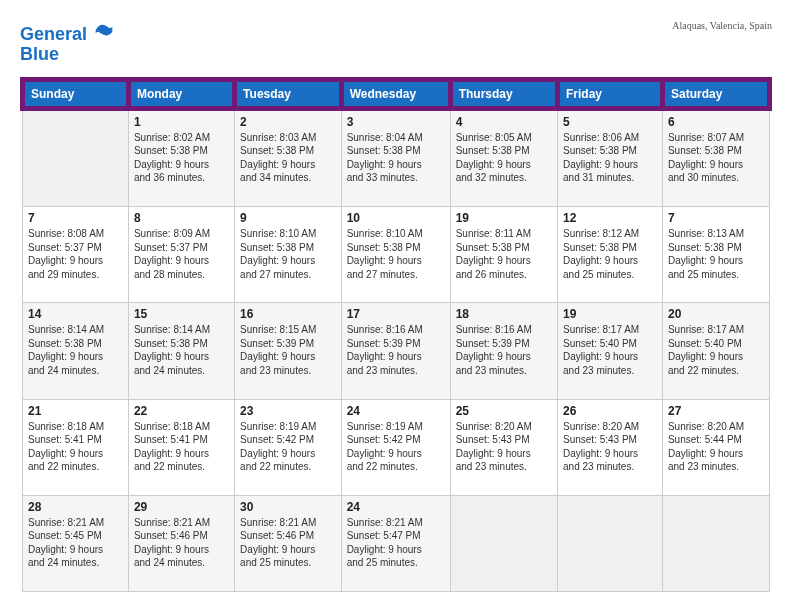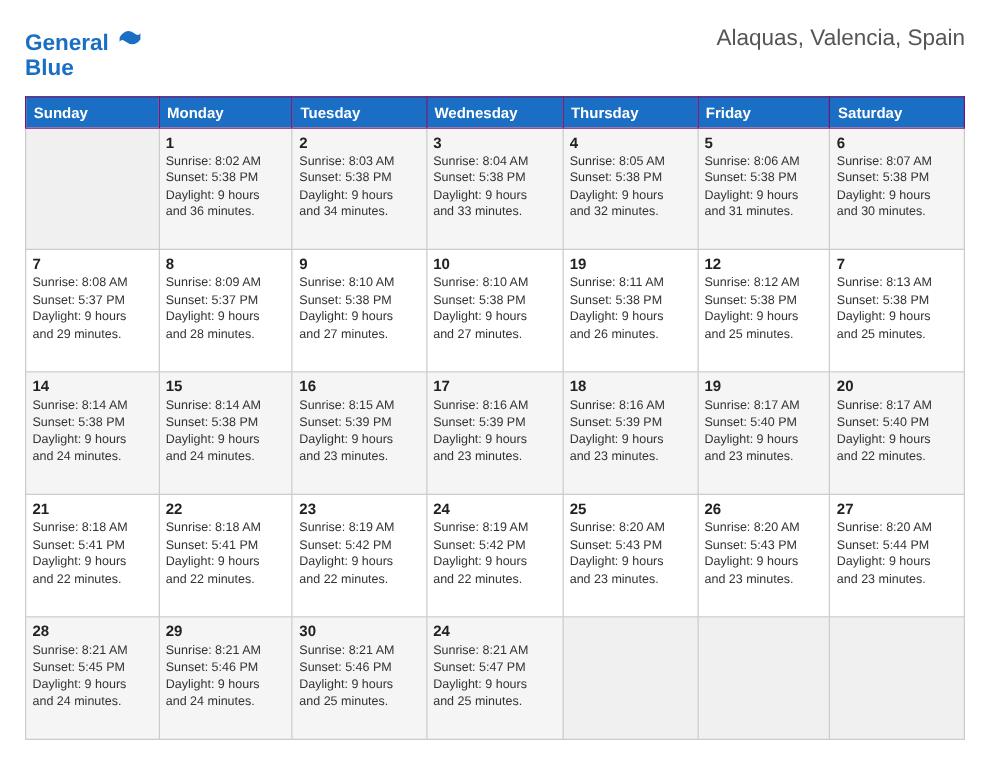--- a/index.html
+++ b/index.html
@@ -43,37 +43,38 @@
     }
     .title-block {
       text-align: right;
     }
     .main-title {
       font-size: 32px;
       font-weight: bold;
       color: #222;
     }
     .subtitle {
-      font-size: 18px;
+      font-size: 10px;
       color: #555;
+      font-family: Liberation Serif, serif;
     }
     .calendar {
       width: 100%;
       border-collapse: collapse;
       flex: 1;
       font-size: 10.5px;
     }
     .calendar thead tr th {
       background-color: #1a6fc4;
       color: #fff;
       padding: 5px 6px;
       text-align: left;
       font-size: 12px;
       font-weight: bold;
-      border: 1px solid #701a75;
+      border: 5px solid #701a75;
     }
     .calendar tbody tr td {
       border: 1px solid #ccc;
       vertical-align: top;
       padding: 4px 5px;
       width: 113px;
       min-height: 75px;
       height: 75px;
     }
     .calendar tbody tr:nth-child(odd) td {

